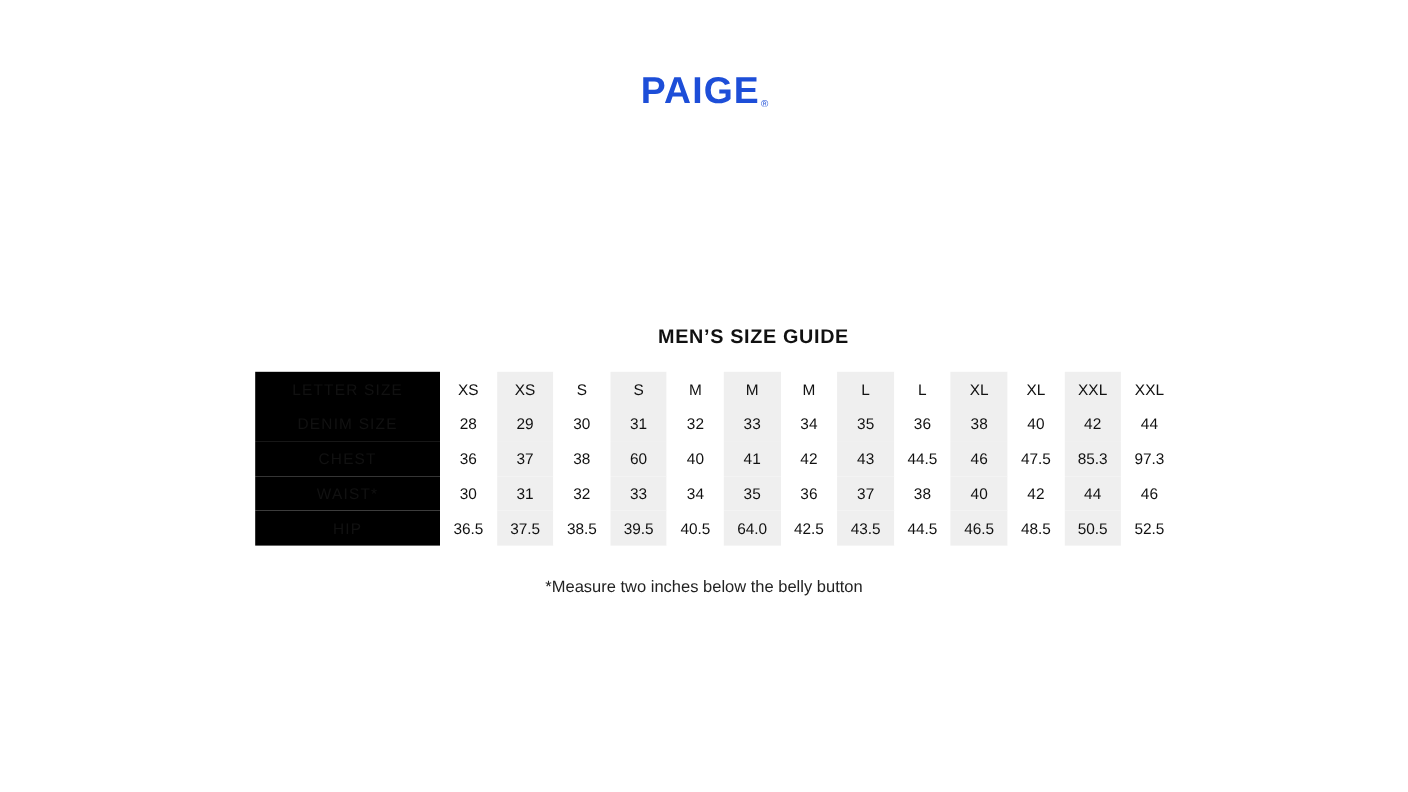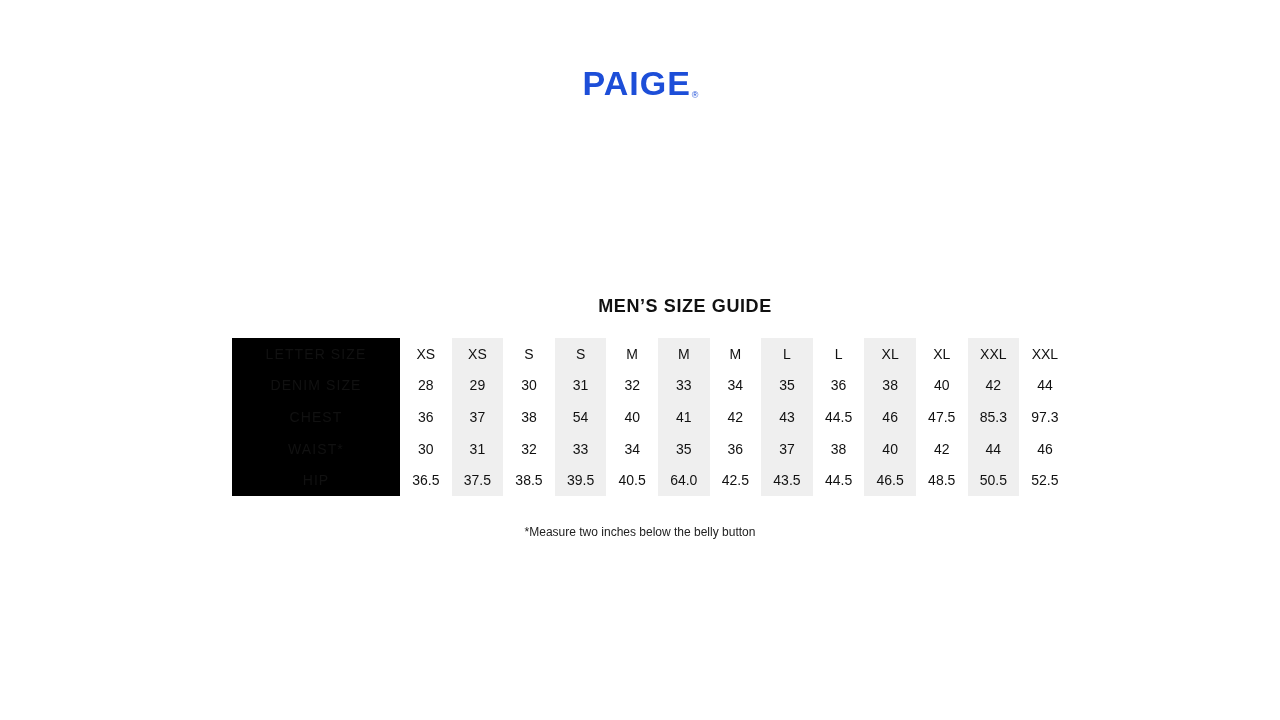--- a/index.html
+++ b/index.html
@@ -98,21 +98,21 @@
     font-size: 14px;
     color: #111111;
   }
 
   .footnote {
     position: absolute;
     top: 525px;
     left: 0;
     width: 1280px;
     text-align: center;
-    font-size: 12px;
+    font-size: 15px;
     color: #222222;
   }
 </style>
 </head>
 <body>
 
 <div class="brand">
   <span>PAIGE</span><span class="reg">®</span>
 </div>
 
@@ -167,21 +167,21 @@
         <td class="cell-alt">38</td>
         <td class="cell-light">40</td>
         <td class="cell-alt">42</td>
         <td class="cell-light">44</td>
       </tr>
       <tr>
         <td class="row-label">CHEST</td>
         <td class="cell-light">36</td>
         <td class="cell-alt">37</td>
         <td class="cell-light">38</td>
-        <td class="cell-alt">54</td>
+        <td class="cell-alt">60</td>
         <td class="cell-light">40</td>
         <td class="cell-alt">41</td>
         <td class="cell-light">42</td>
         <td class="cell-alt">43</td>
         <td class="cell-light">44.5</td>
         <td class="cell-alt">46</td>
         <td class="cell-light">47.5</td>
         <td class="cell-alt">85.3</td>
         <td class="cell-light">97.3</td>
       </tr>

